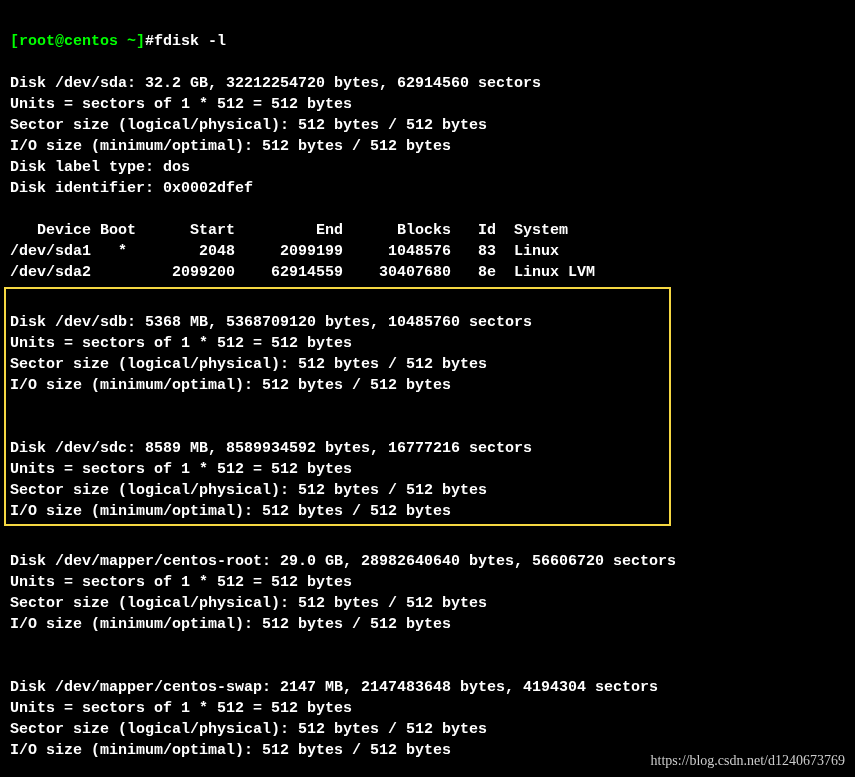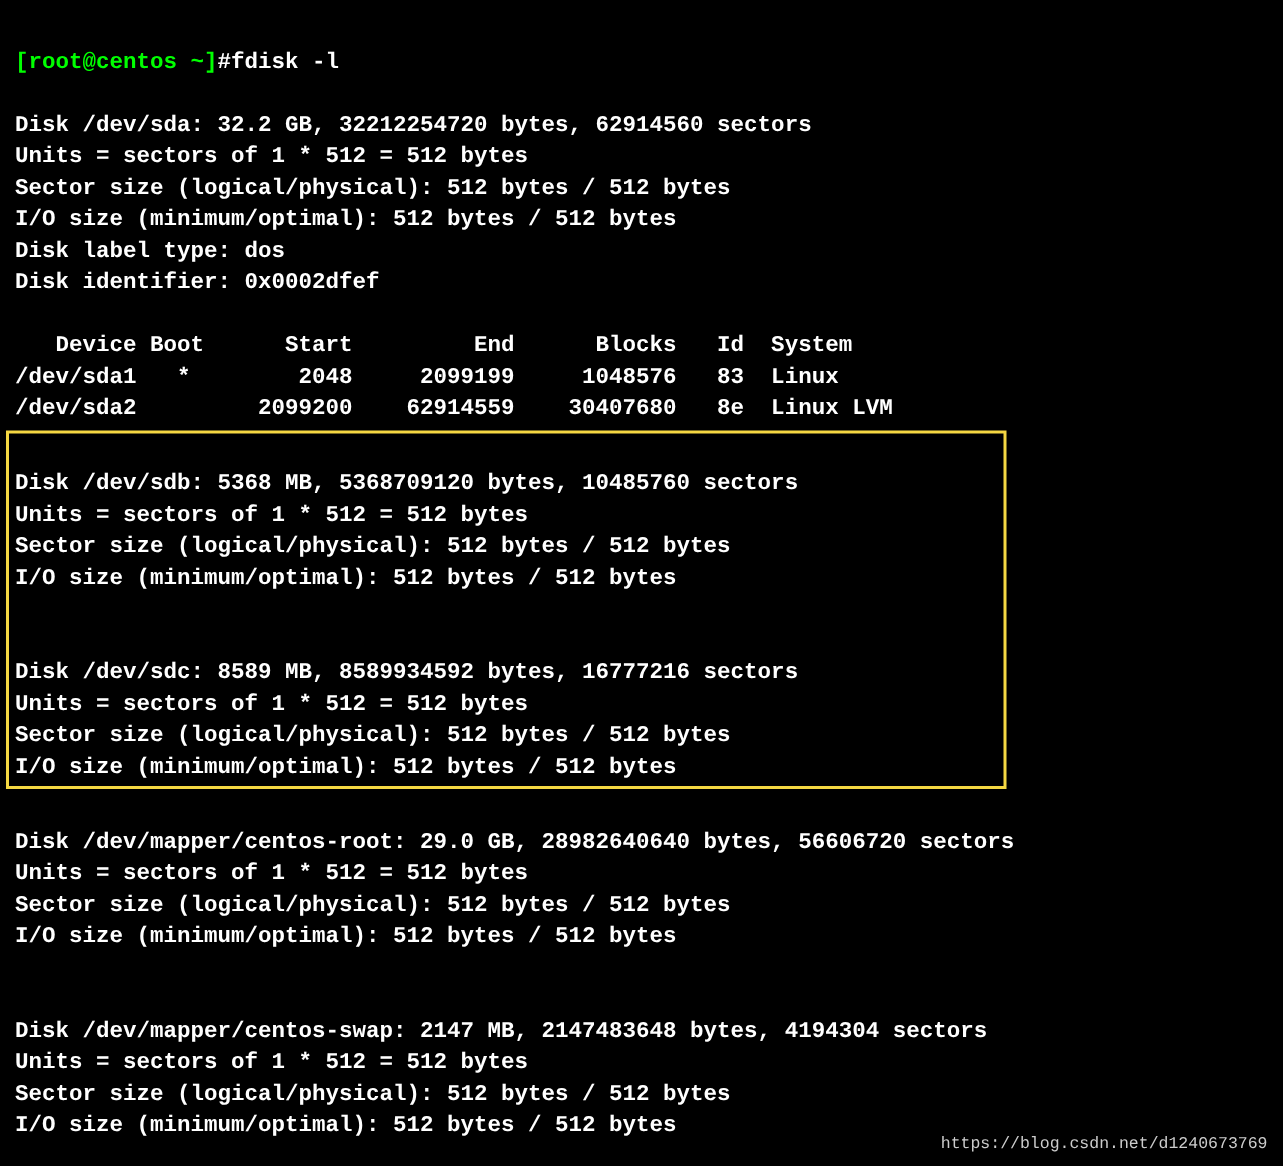--- a/index.html
+++ b/index.html
@@ -27,22 +27,22 @@
     padding: 2px 4px;
     margin: 4px -6px;
     display: inline-block;
     width: 655px;
   }
   .watermark {
     position: absolute;
     bottom: 6px;
     right: 10px;
     color: #cccccc;
-    font-family: Liberation Mono, monospace;
-    font-size: 11px;
+    font-family: Liberation Serif, serif;
+    font-size: 14px;
     font-weight: normal;
   }
 </style>
 </head>
 <body>
 
 <div class="terminal">
 <span class="green">[root@centos ~]</span><span class="white">#</span><span class="white">fdisk -l</span>
 
 <span>Disk /dev/sda: 32.2 GB, 32212254720 bytes, 62914560 sectors</span>

